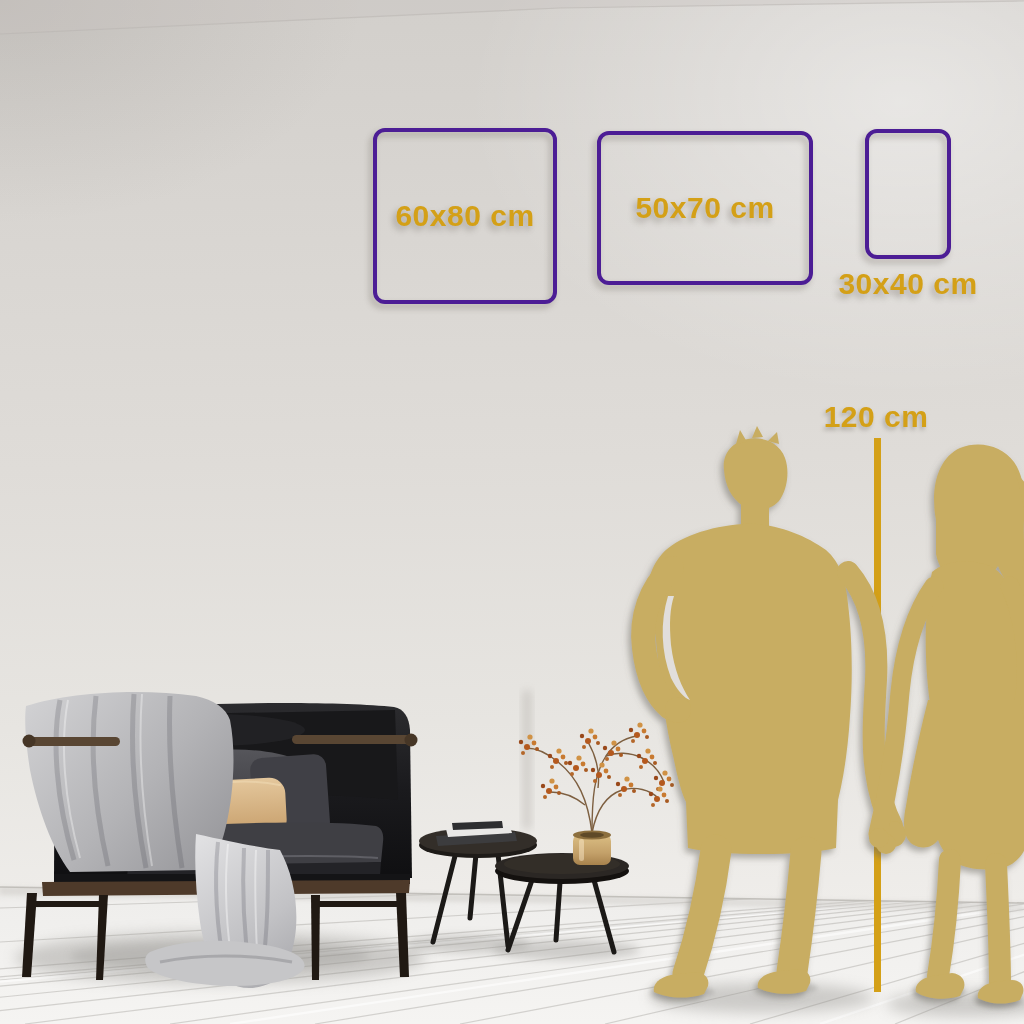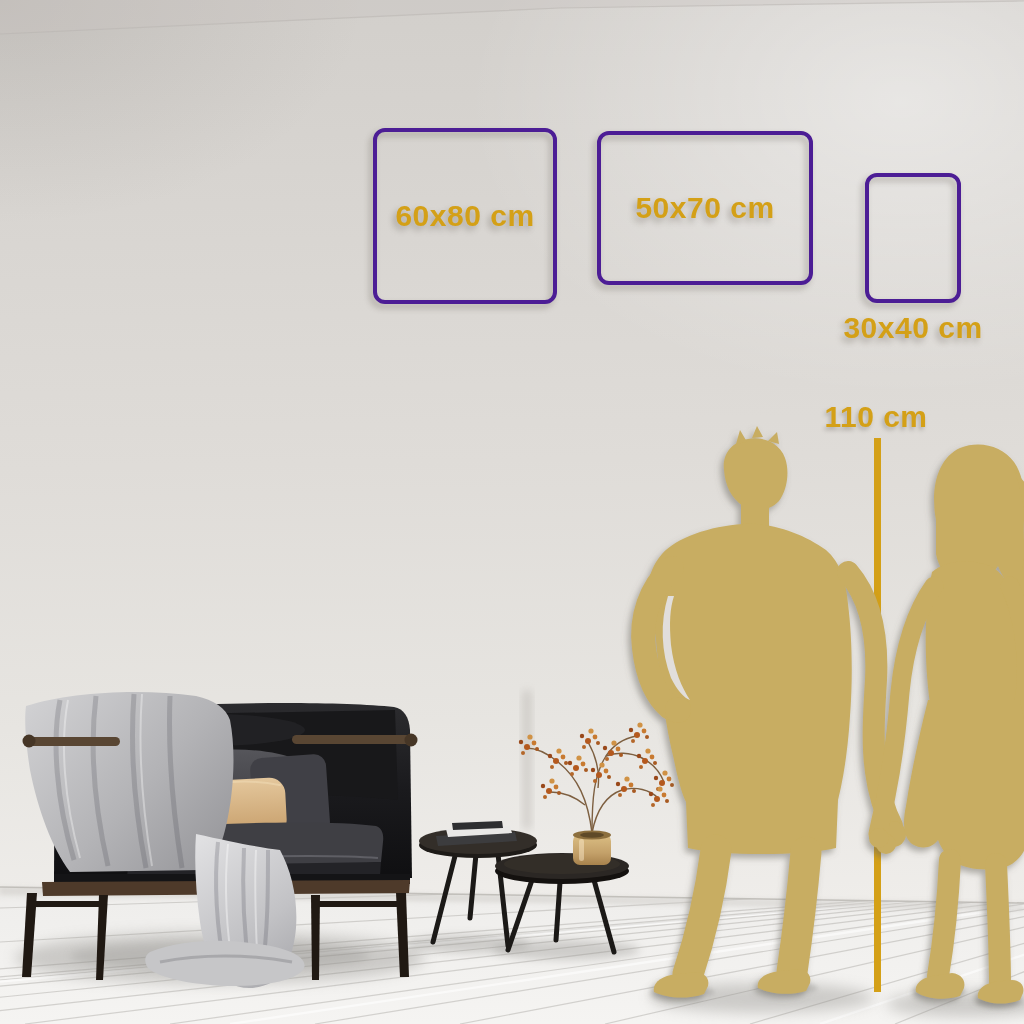--- a/index.html
+++ b/index.html
@@ -16,21 +16,21 @@
   
   .scene{position:absolute;inset:0;z-index:2;}
   
   .size-frame{position:absolute;box-sizing:border-box;border:4px solid #4c1d95;border-radius:12px;
     display:flex;align-items:center;justify-content:center;z-index:3;
     filter:drop-shadow(-3px 4px 3px rgba(110,105,95,.45));}
   .size-label{font-weight:700;font-size:30px;color:#D4A017;letter-spacing:.5px;white-space:nowrap;}
   .frame-90x120{left:62px;top:131px;width:283px;height:366px;}
   .frame-60x80{left:373px;top:128px;width:184px;height:176px;}
   .frame-50x70{left:597px;top:131px;width:216px;height:154px;}
-  .frame-30x40{left:865px;top:129px;width:96px;height:130px;margin-top:44px;}
+  .frame-30x40{left:865px;top:129px;width:86px;height:130px;}
   .below-label{position:absolute;top:calc(100% + 12px);left:50%;transform:translateX(-50%);}
   
   .height-label{position:absolute;left:796px;top:400px;width:160px;text-align:center;z-index:3;
     font-weight:700;font-size:30px;color:#D4A017;letter-spacing:.5px;
     filter:drop-shadow(-2px 3px 2px rgba(110,105,95,.4));}
 </style>
 </head>
 <body>
 
 <div class="stage">
@@ -310,15 +310,15 @@
   <div class="size-frame frame-60x80">
     <span class="size-label">60x80 cm</span>
   </div>
   <div class="size-frame frame-50x70">
     <span class="size-label">50x70 cm</span>
   </div>
   <div class="size-frame frame-30x40">
     <span class="size-label below-label">30x40 cm</span>
   </div>
 
-  <div class="height-label">110 cm</div>
+  <div class="height-label">120 cm</div>
 
 </div>
 
 </body></html>

